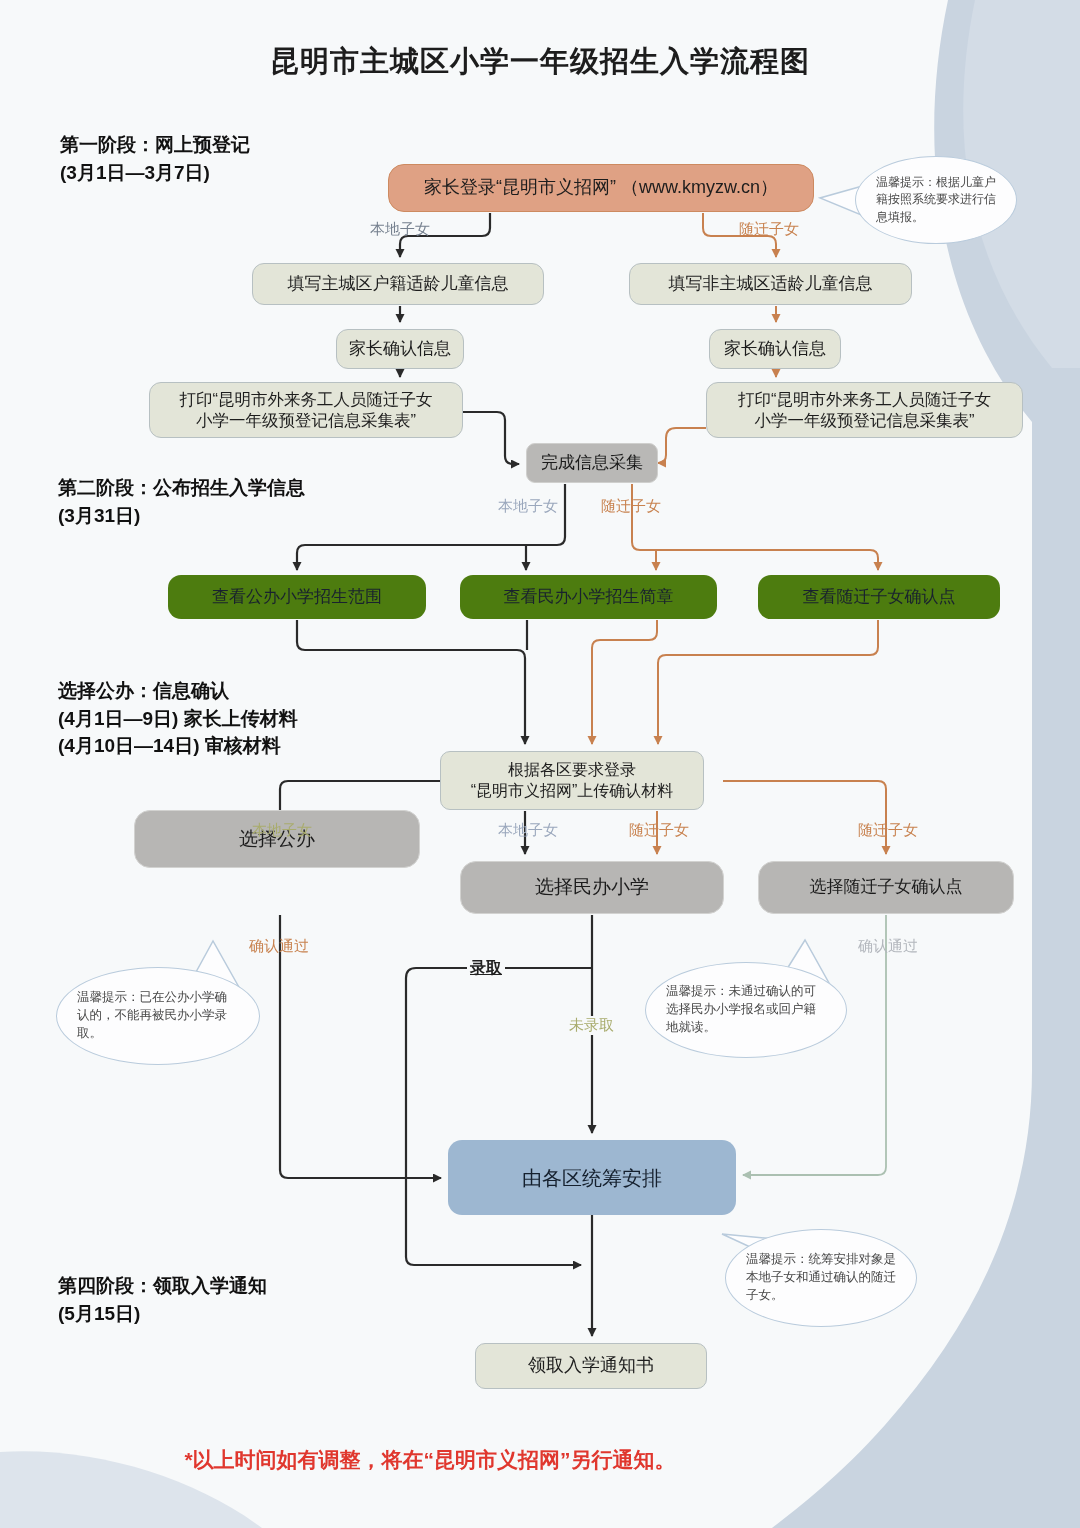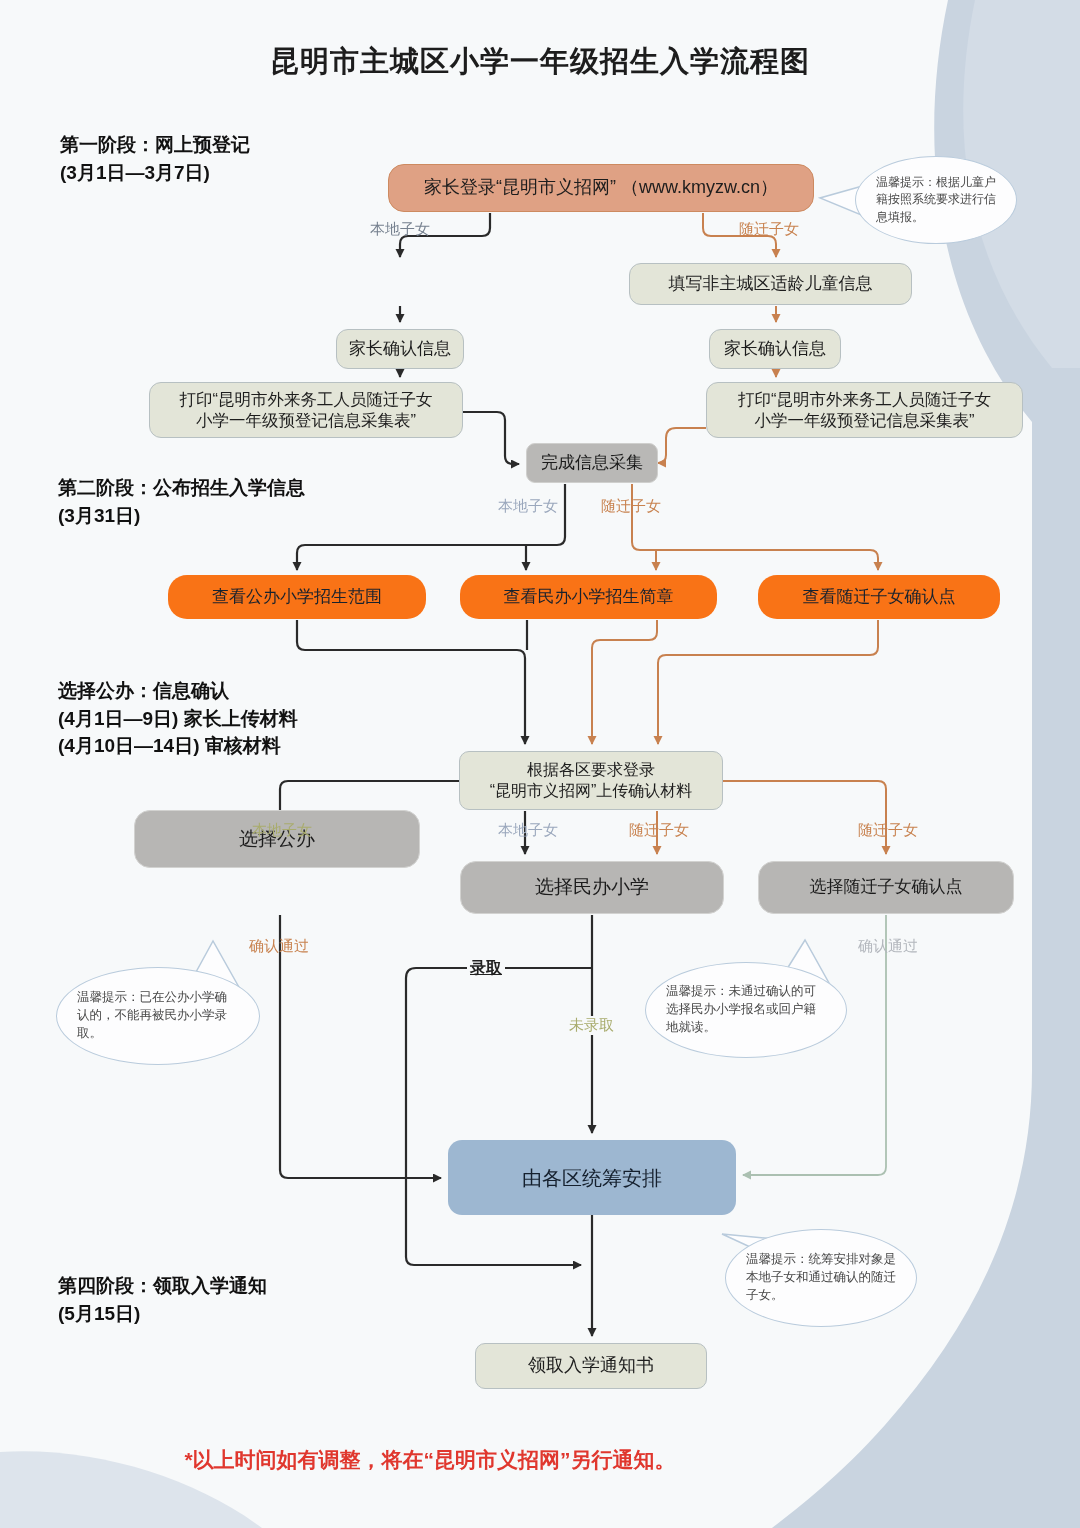--- a/index.html
+++ b/index.html
@@ -6,21 +6,21 @@
   .canvas{position:relative;width:1080px;height:1528px;background:#f7f9fa;overflow:hidden;
           font-family:"Liberation Sans","DejaVu Sans",sans-serif;color:#1d1d1d;}
   svg.layer{position:absolute;left:0;top:0;width:1080px;height:1528px;}
   .title{position:absolute;left:0;top:42px;width:1080px;text-align:center;
          font-size:29px;font-weight:bold;letter-spacing:1px;}
   .stage{position:absolute;font-size:19px;font-weight:bold;line-height:1.45;color:#111;}
   .node{position:absolute;display:flex;flex-direction:column;align-items:center;justify-content:center;
         text-align:center;border-radius:12px;font-size:17px;line-height:1.3;box-sizing:border-box;padding:2px 6px;}
   .orange{background:#dfa184;border:1px solid #cd8a60;border-radius:16px;font-size:18px;}
   .sage{background:#e3e5d8;border:1.5px solid #b7c0c2;}
-  .blue{background:#f97316;border:none;border-radius:19px;color:#19222e;}
+  .blue{background:#4d7c0f;border:none;border-radius:13px;color:#19222e;}
   .gray{background:#b9b8b6;border:1px solid #cfcfcd;border-radius:9px;color:#1c1c1c;}
   .gray2{background:#b7b6b4;border:1px solid #d2d2d0;border-radius:16px;font-size:19px;color:#1c1c1c;}
   .deepblue{background:#9db7d1;border:none;border-radius:14px;font-size:20px;color:#15202e;}
   .elabel{position:absolute;font-size:15px;white-space:nowrap;}
   .c-orange{color:#c8824f;}
   .c-slate{color:#76818f;}
   .c-bluegray{color:#9aa7bc;}
   .c-olive{color:#a9ac6e;}
   .c-gray{color:#b3b7bd;}
   .c-black{color:#222;font-weight:bold;}
@@ -112,41 +112,42 @@
     <div>(4月1日—9日) 家长上传材料</div>
     <div>(4月10日—14日) 审核材料</div>
   </div>
   <div class="stage" style="left:58px;top:1272px;">
     <div>第四阶段：领取入学通知</div>
     <div>(5月15日)</div>
   </div>
 
   <div class="node orange" style="left:388px;top:164px;width:426px;height:48px;">家长登录“昆明市义招网” （www.kmyzw.cn）</div>
 
+  <div class="node sage" style="left:252px;top:263px;width:292px;height:42px;">填写主城区户籍适龄儿童信息</div>
   <div class="node sage" style="left:629px;top:263px;width:283px;height:42px;">填写非主城区适龄儿童信息</div>
 
   <div class="node sage" style="left:336px;top:329px;width:128px;height:40px;">家长确认信息</div>
   <div class="node sage" style="left:709px;top:329px;width:132px;height:40px;">家长确认信息</div>
 
   <div class="node sage" style="left:149px;top:382px;width:314px;height:56px;font-size:16.5px;">
     <div>打印“昆明市外来务工人员随迁子女</div>
     <div>小学一年级预登记信息采集表”</div>
   </div>
   <div class="node sage" style="left:706px;top:382px;width:317px;height:56px;font-size:16.5px;">
     <div>打印“昆明市外来务工人员随迁子女</div>
     <div>小学一年级预登记信息采集表”</div>
   </div>
 
   <div class="node gray" style="left:526px;top:443px;width:132px;height:40px;">完成信息采集</div>
 
   <div class="node blue" style="left:168px;top:575px;width:258px;height:44px;">查看公办小学招生范围</div>
   <div class="node blue" style="left:460px;top:575px;width:257px;height:44px;">查看民办小学招生简章</div>
   <div class="node blue" style="left:758px;top:575px;width:242px;height:44px;">查看随迁子女确认点</div>
 
-  <div class="node sage" style="left:459px;top:751px;width:264px;height:59px;font-size:16px;border-radius:10px;">
+  <div class="node sage" style="left:440px;top:751px;width:264px;height:59px;font-size:16px;border-radius:10px;">
     <div>根据各区要求登录</div>
     <div>“昆明市义招网”上传确认材料</div>
   </div>
 
   <div class="node gray2" style="left:134px;top:810px;width:286px;height:58px;">选择公办</div>
   <div class="node gray2" style="left:460px;top:861px;width:264px;height:53px;">选择民办小学</div>
   <div class="node gray2" style="left:758px;top:861px;width:256px;height:53px;font-size:17px;">选择随迁子女确认点</div>
 
   <div class="node deepblue" style="left:448px;top:1140px;width:288px;height:75px;">由各区统筹安排</div>
 

